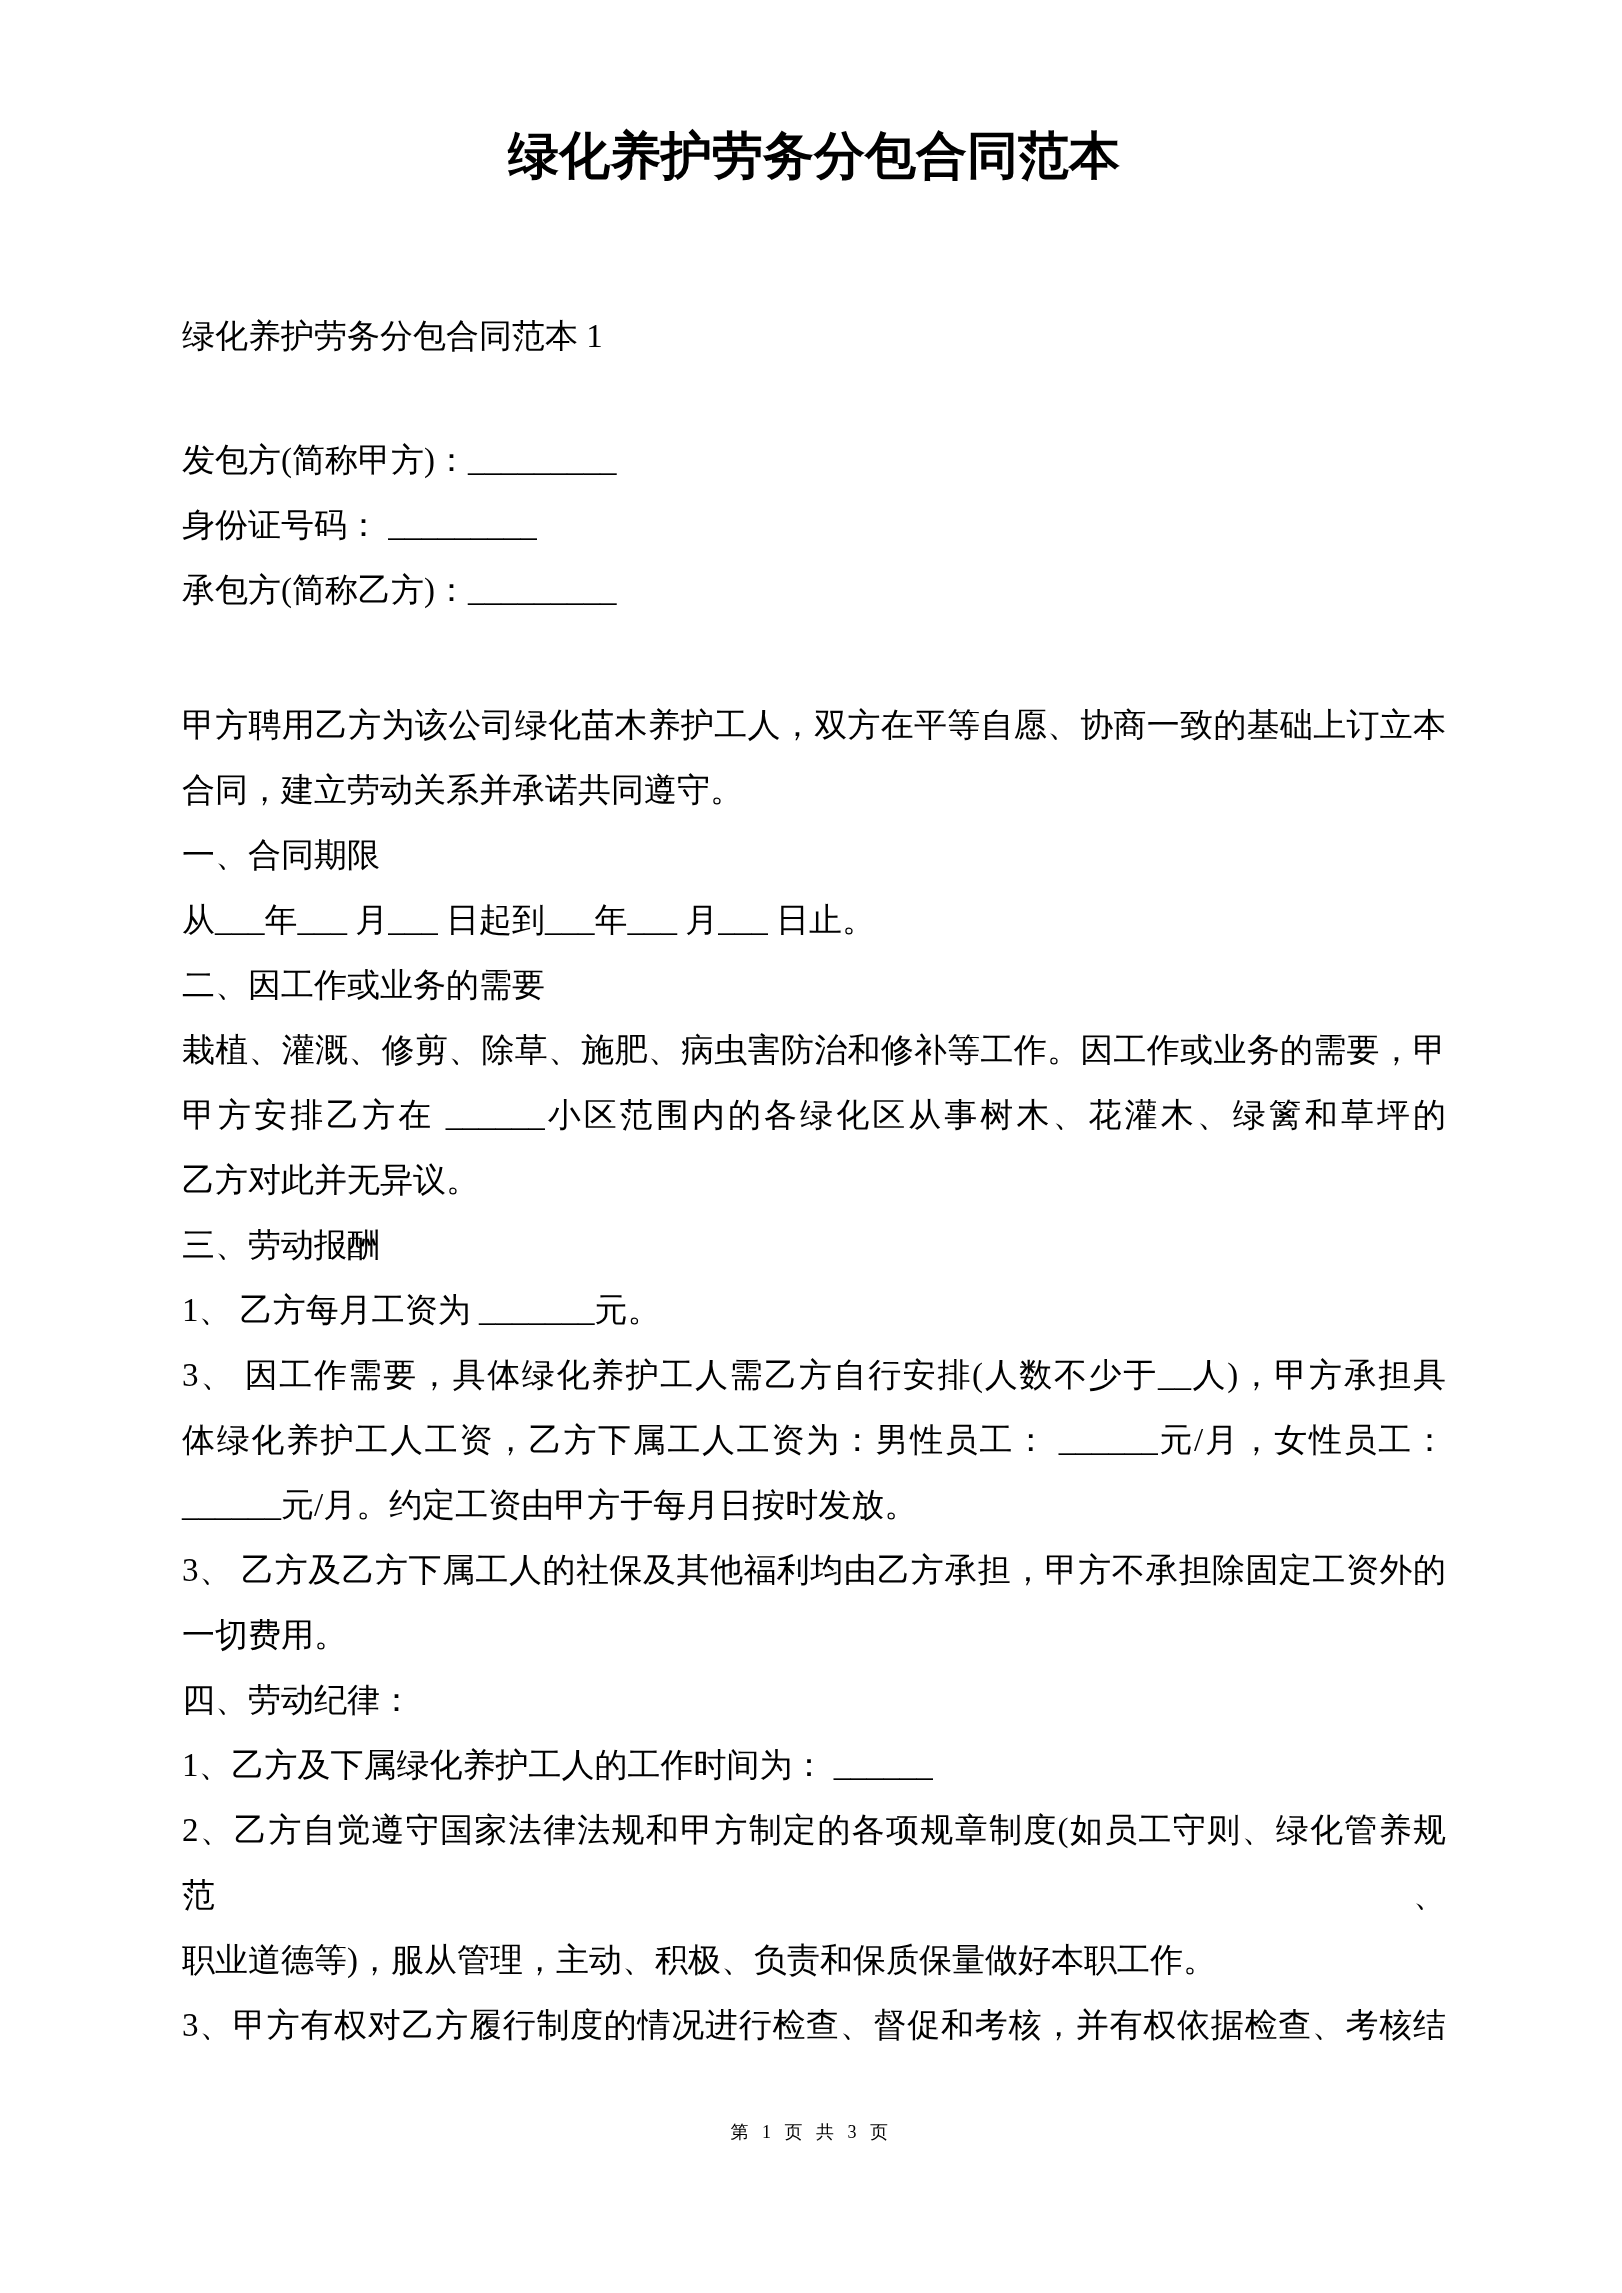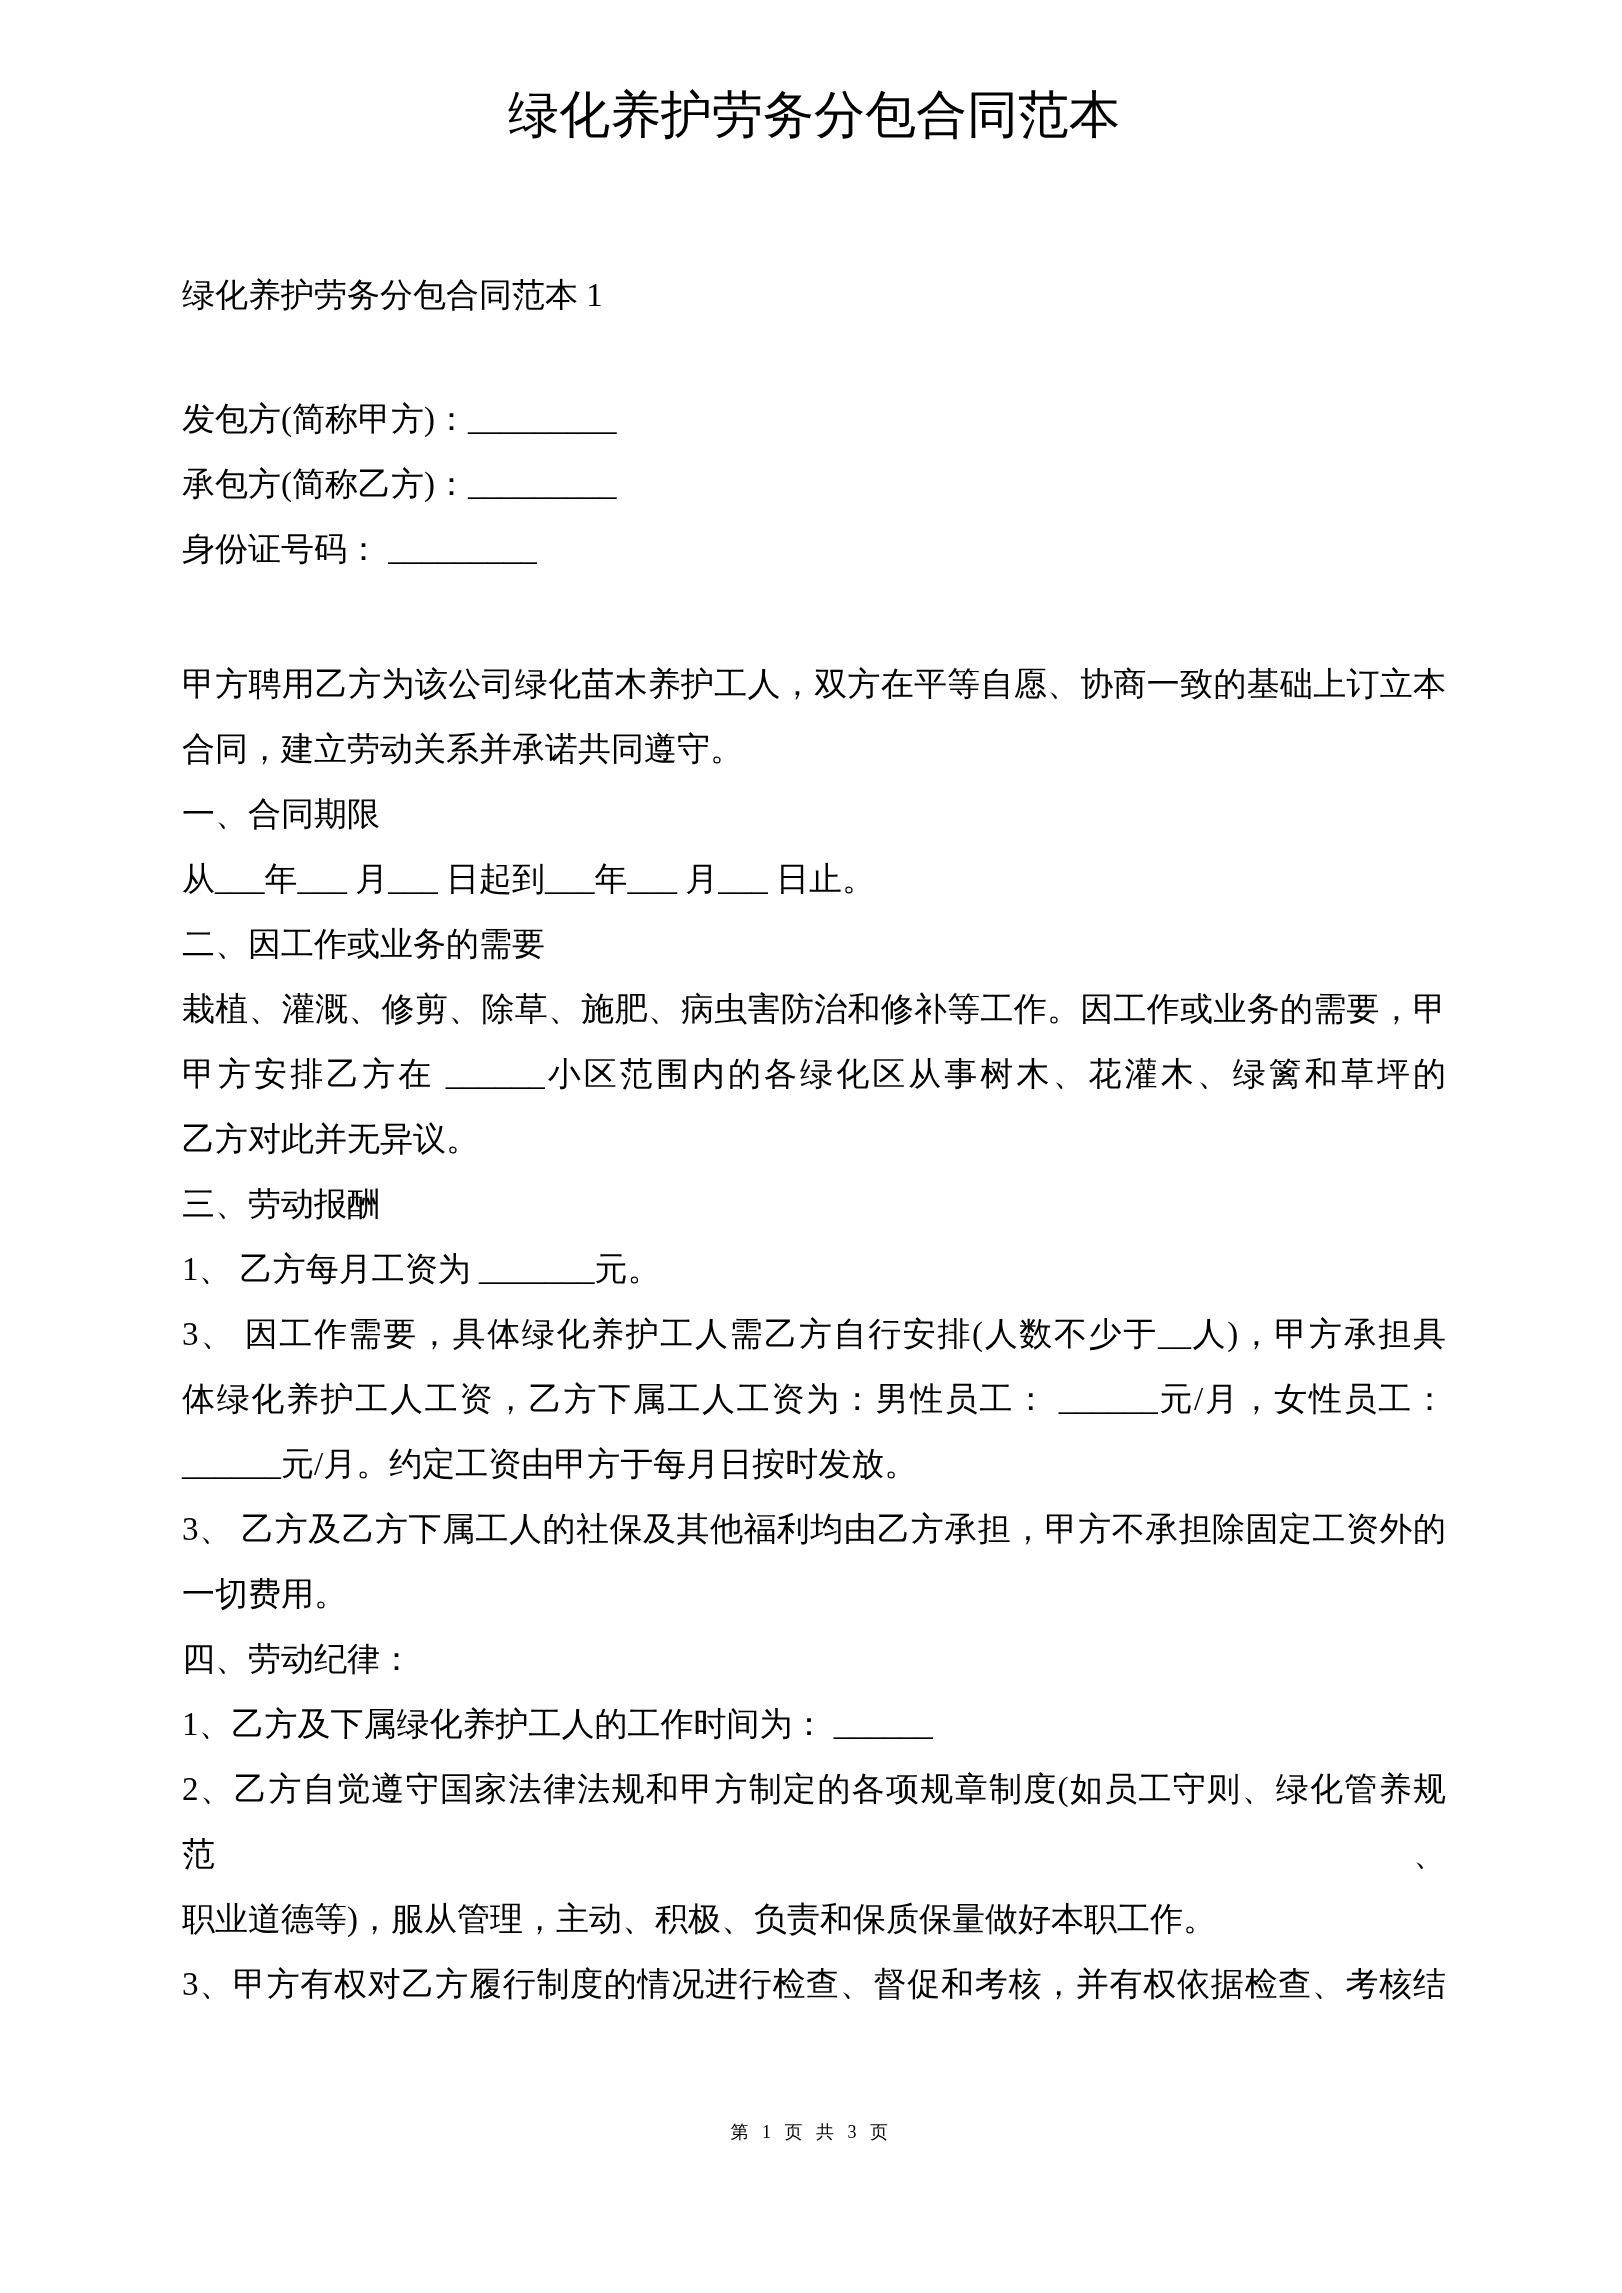--- a/index.html
+++ b/index.html
@@ -7,24 +7,24 @@
     position:relative;
     width:1623px;
     height:2294px;
     background:#ffffff;
     overflow:hidden;
     color:#000;
     font-family:"Liberation Serif","DejaVu Serif",serif;
   }
   .content{margin:0 177px 0 182px;}
   .doc-title{
-    padding-top:79px;
+    padding-top:120px;
     font-size:51px;
     line-height:73px;
-    font-weight:400;
+    font-weight:700;
     text-align:center;
     white-space:nowrap;
   }
   .line{
     font-size:33px;
     line-height:65px;
     text-align:left;
   }
   
   .j{
@@ -49,22 +49,22 @@
 
 <div class="page">
   <div class="content">
 
     <div class="doc-title">绿化养护劳务分包合同范本</div>
 
     <div class="line subtitle">绿化养护劳务分包合同范本 1</div>
 
     <div class="fields">
       <div class="line">发包方(简称甲方)：_________</div>
+      <div class="line">身份证号码： _________</div>
       <div class="line">承包方(简称乙方)：_________</div>
-      <div class="line">身份证号码： _________</div>
     </div>
 
     <div class="intro">
       <div class="line j">甲方聘用乙方为该公司绿化苗木养护工人，双方在平等自愿、协商一致的基础上订立本</div>
       <div class="line">合同，建立劳动关系并承诺共同遵守。</div>
     </div>
 
     <div>
       <div class="line">一、合同期限</div>
       <div class="line">从___年___ 月___ 日起到___年___ 月___ 日止。</div>

